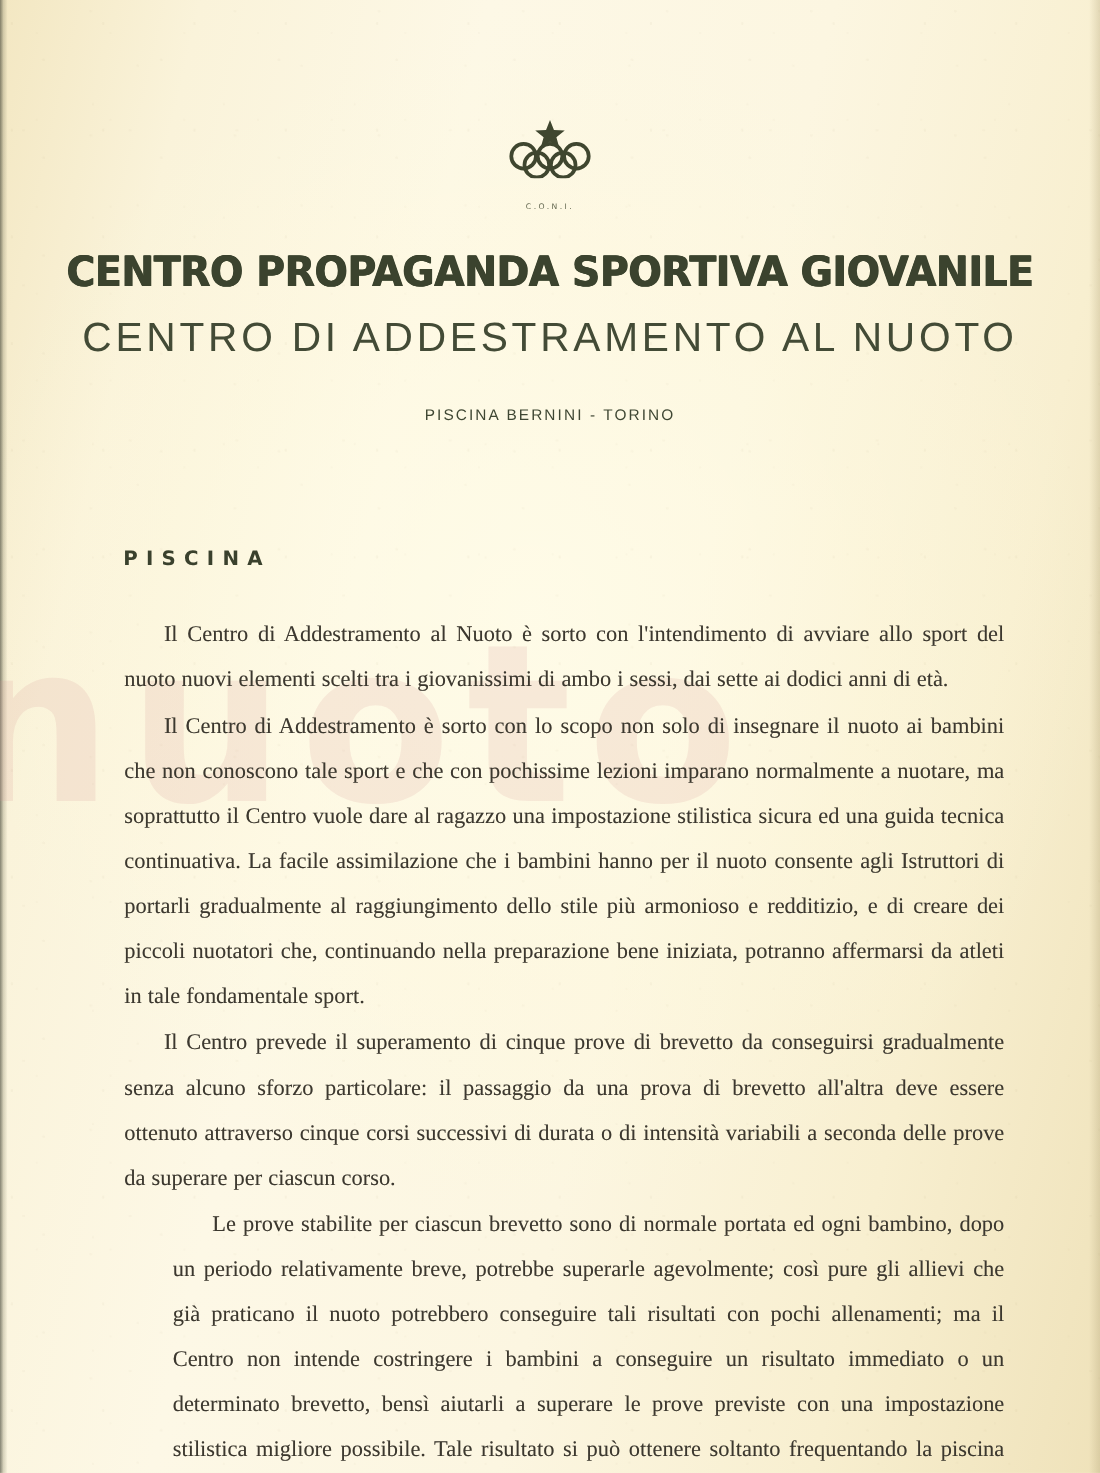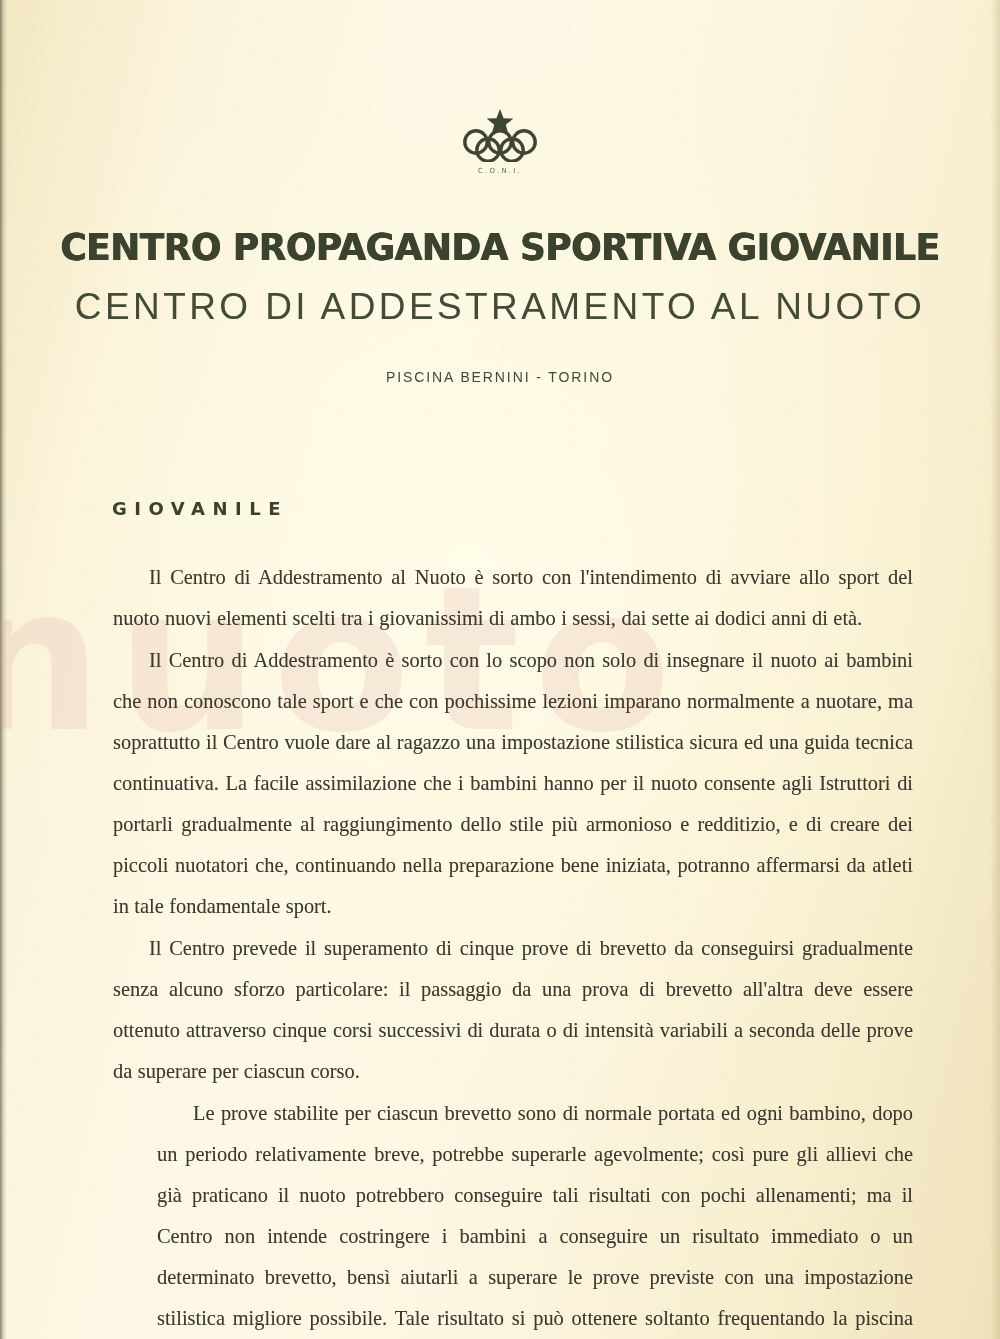--- a/index.html
+++ b/index.html
@@ -84,20 +84,21 @@
 
   
   .emblem-wrap {
     position: absolute;
     left: 0;
     top: 108px;
     width: 1000px;
     display: flex;
     flex-direction: column;
     align-items: center;
+    gap: 16px;
   }
   .emblem-caption {
     font-family: "DejaVu Sans", sans-serif;
     font-size: 7px;
     letter-spacing: 2.2px;
     color: #4a5038;
     margin-top: 1px;
     opacity: 0.85;
   }
 
@@ -200,21 +201,21 @@
           <circle cx="54" cy="42" r="11.2" fill="none" stroke="#3f462f" stroke-width="3.4"></circle>
         </svg>
       </span>
       <span class="emblem-caption">C.O.N.I.</span>
     </div>
 
     <div class="title-main">CENTRO PROPAGANDA SPORTIVA GIOVANILE</div>
     <div class="title-sub">CENTRO DI ADDESTRAMENTO AL NUOTO</div>
     <div class="title-venue">PISCINA BERNINI - TORINO</div>
 
-    <div class="section-heading">GIOVANILE</div>
+    <div class="section-heading">PISCINA</div>
 
     <div id="body-copy">
       <p class="para">Il Centro di Addestramento al Nuoto è sorto con l'intendimento di avviare allo sport del nuoto nuovi elementi scelti tra i giovanissimi di ambo i sessi, dai sette ai dodici anni di età.</p>
       <p class="para">Il Centro di Addestramento è sorto con lo scopo non solo di insegnare il nuoto ai bambini che non conoscono tale sport e che con pochissime lezioni imparano normalmente a nuotare, ma soprattutto il Centro vuole dare al ragazzo una impostazione stilistica sicura ed una guida tecnica continuativa. La facile assimilazione che i bambini hanno per il nuoto consente agli Istruttori di portarli gradualmente al raggiungimento dello stile più armonioso e redditizio, e di creare dei piccoli nuotatori che, continuando nella preparazione bene iniziata, potranno affermarsi da atleti in tale fondamentale sport.</p>
       <p class="para">Il Centro prevede il superamento di cinque prove di brevetto da conseguirsi gradualmente senza alcuno sforzo particolare: il passaggio da una prova di brevetto all'altra deve essere ottenuto attraverso cinque corsi successivi di durata o di intensità variabili a seconda delle prove da superare per ciascun corso.</p>
       <p class="para">Le prove stabilite per ciascun brevetto sono di normale portata ed ogni bambino, dopo un periodo relativamente breve, potrebbe superarle agevolmente; così pure gli allievi che già praticano il nuoto potrebbero conseguire tali risultati con pochi allenamenti; ma il Centro non intende costringere i bambini a conseguire un risultato immediato o un determinato brevetto, bensì aiutarli a superare le prove previste con una impostazione stilistica migliore possibile. Tale risultato si può ottenere soltanto frequentando la piscina della scuola con assiduità e sotto una guida tecnica e sanitaria sicura.</p>
     </div>
 
   </div>
 </div>

